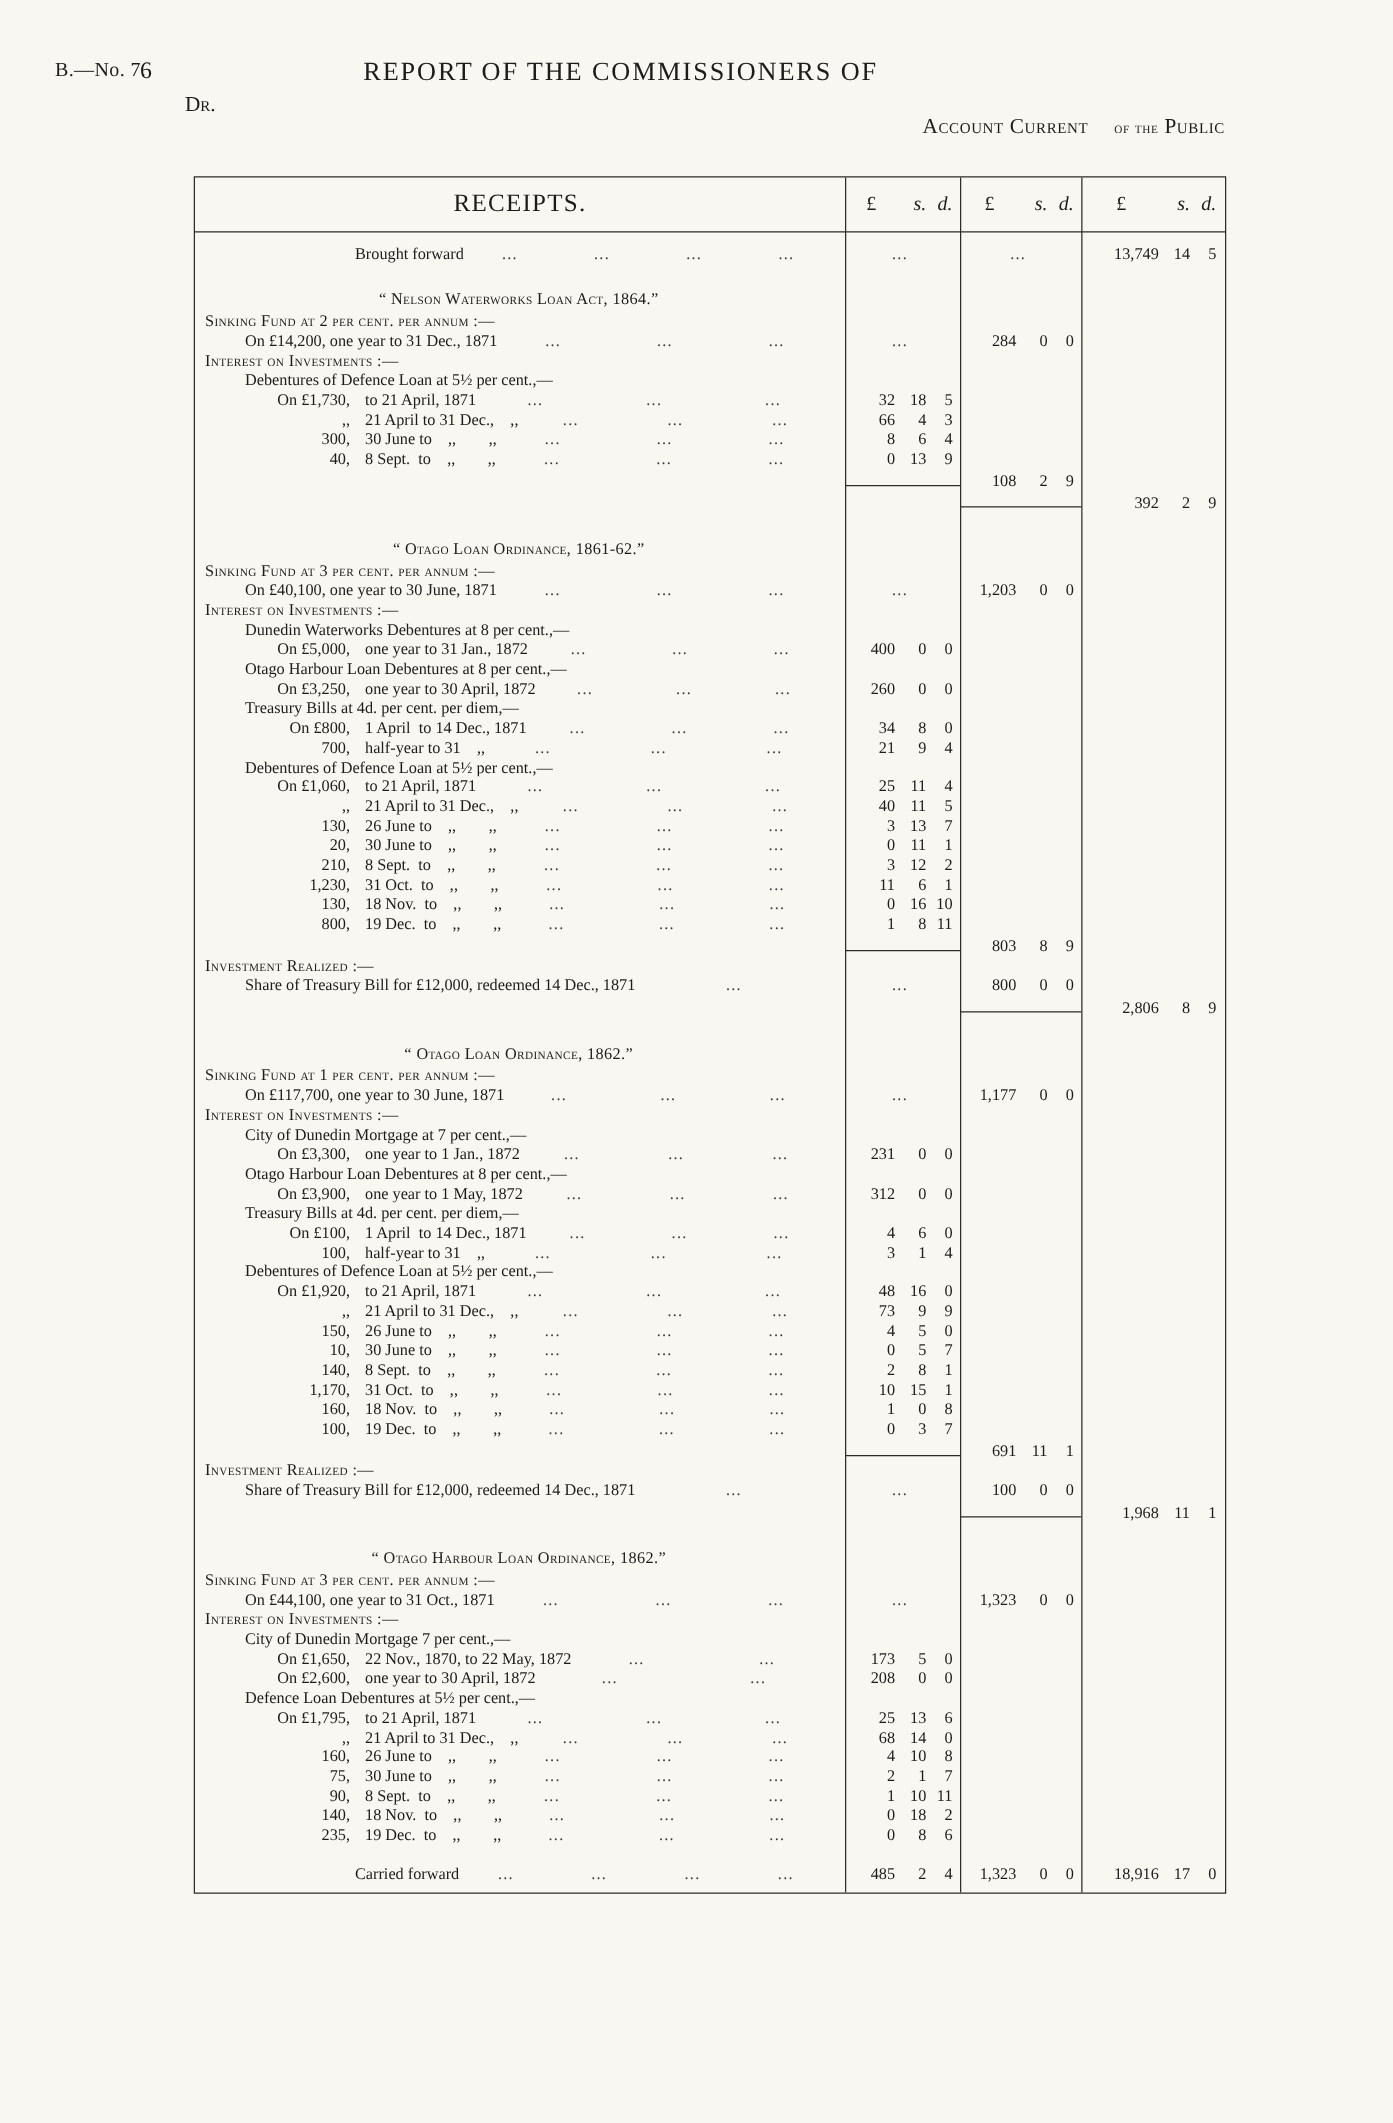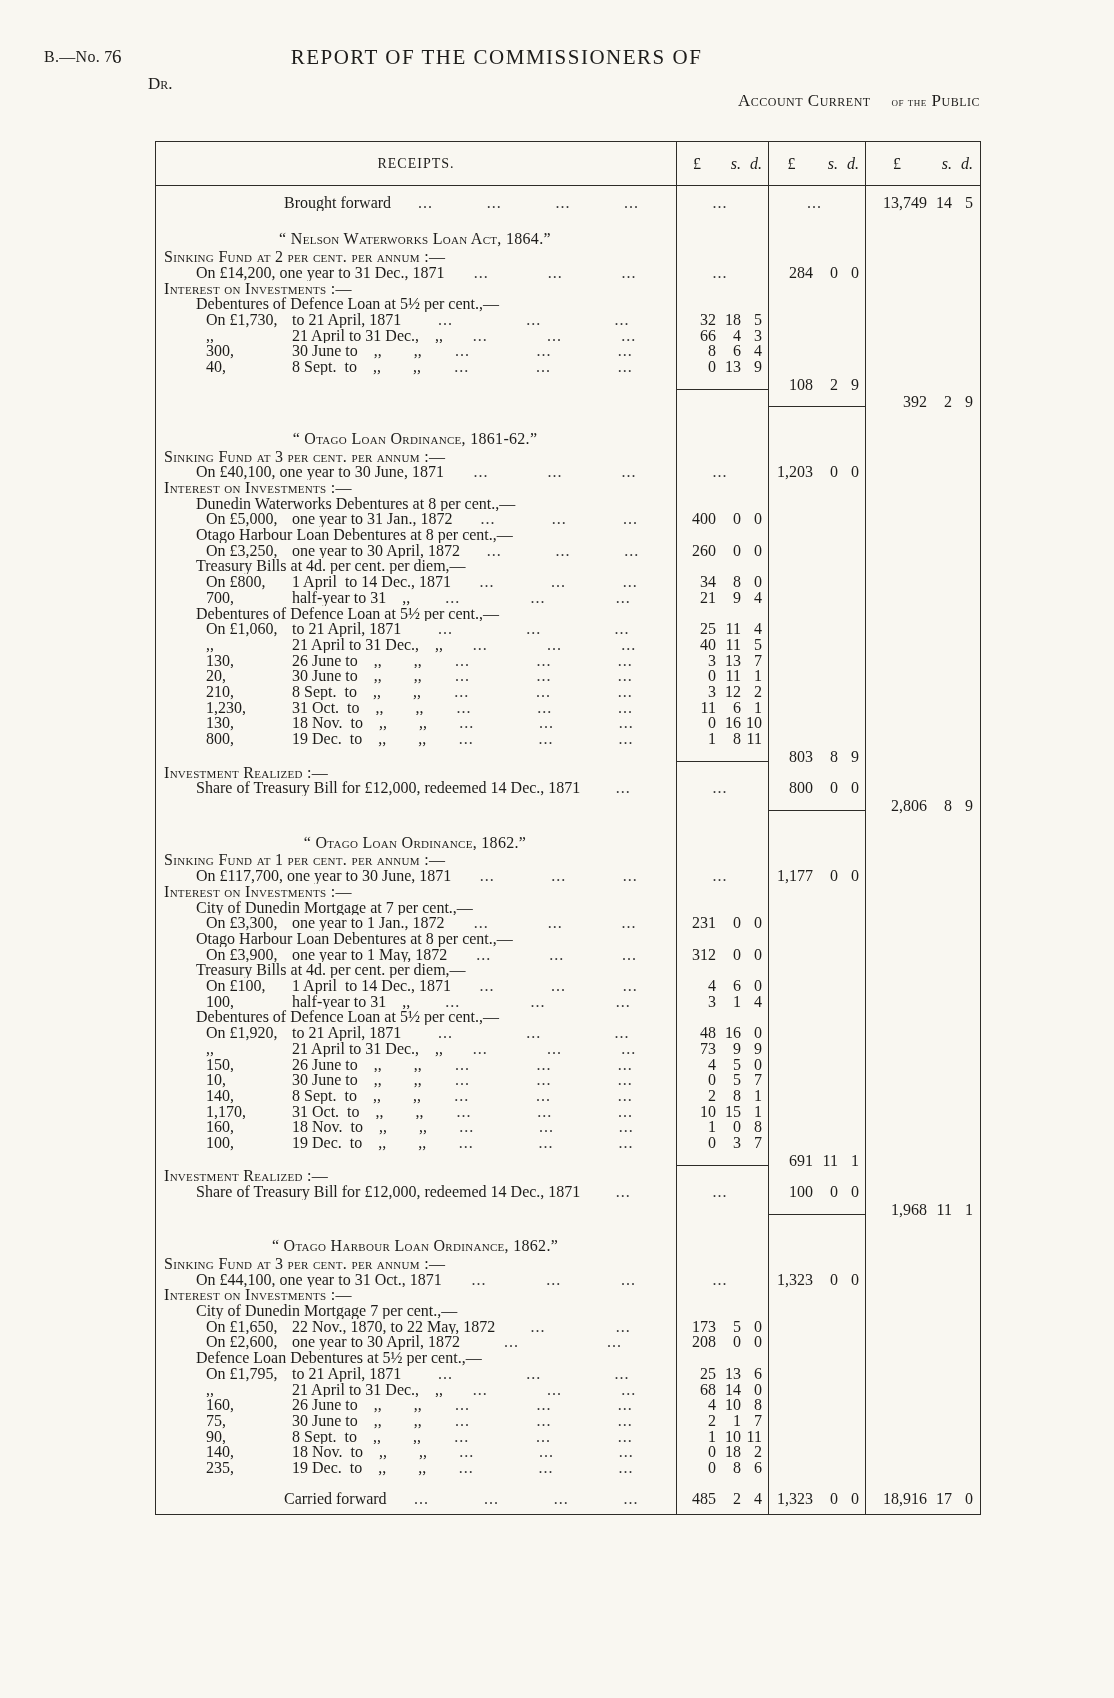--- a/index.html
+++ b/index.html
@@ -23,37 +23,37 @@
     position:absolute; left:155px; top:141px;
     width:826px; height:1374px;
     border:1.5px solid #2e2c28;
     display:flex; flex-direction:column;
     background:transparent;
   }
   .vline { position:absolute; top:0; bottom:0; width:1px; background:#2e2c28; }
   .v1 { left:520px; } .v2 { left:612px; } .v3 { left:709px; }
 
   .thead { display:flex; height:44px; border-bottom:1.5px solid #2e2c28; align-items:center; flex:none; }
-  .th-desc { width:520px; text-align:center; font-size:14px; letter-spacing:1px; flex:none; }
+  .th-desc { width:520px; text-align:center; font-size:20px; letter-spacing:1px; flex:none; }
 
   .money { width:92px; display:flex; align-items:baseline; padding:0 6px 0 2px; flex:none; }
   .m2 { width:97px; } .m3 { width:114px; }
   .lp { flex:1; text-align:right; white-space:pre; }
   .ls { width:25px; text-align:right; flex:none; }
   .ld { width:21px; text-align:right; flex:none; }
   .mh .lp { text-align:center; }
   .mh .ls, .mh .ld { font-style:italic; }
   .money.rule { border-top:1.2px solid #2e2c28; }
   .cdots { flex:1; text-align:center; color:#3a3a3a; letter-spacing:1px; }
 
-  .rows { flex:1; display:flex; flex-direction:column; padding:9px 0 14px; font-size:16px; position:relative; }
+  .rows { flex:1; display:flex; flex-direction:column; padding:9px 0 14px; font-size:13px; position:relative; }
   .row  { display:flex; min-height:15.7px; line-height:15.7px; align-items:baseline; flex:none; }
   .desc { width:520px; display:flex; align-items:baseline; padding-left:8px; padding-right:10px; flex:none; overflow:hidden; }
   .txt  { white-space:pre; }
-  .num  { width:74px; margin-right:12px; flex:none; white-space:pre;font-family:Liberation Serif, serif; }
+  .num  { width:74px; text-align:right; margin-right:12px; flex:none; white-space:pre;font-family:Liberation Serif, serif; }
   .row.i1 .desc { padding-left:40px; }
   .row.i2 .desc { padding-left:50px; }
   .row.bf .desc { padding-left:128px; }
   .row.sec .txt, .row.h .txt { font-variant:small-caps; letter-spacing:.3px; }
   .row.h .desc { justify-content:center; padding-left:8px; }
   .row.h { padding:5px 0 2px; }
   .row.sum { padding-top:2px; }
   .dots { flex:1; display:flex; justify-content:space-around; overflow:hidden; color:#3a3a3a; }
   .dotgrp { letter-spacing:1px; }
 </style>

